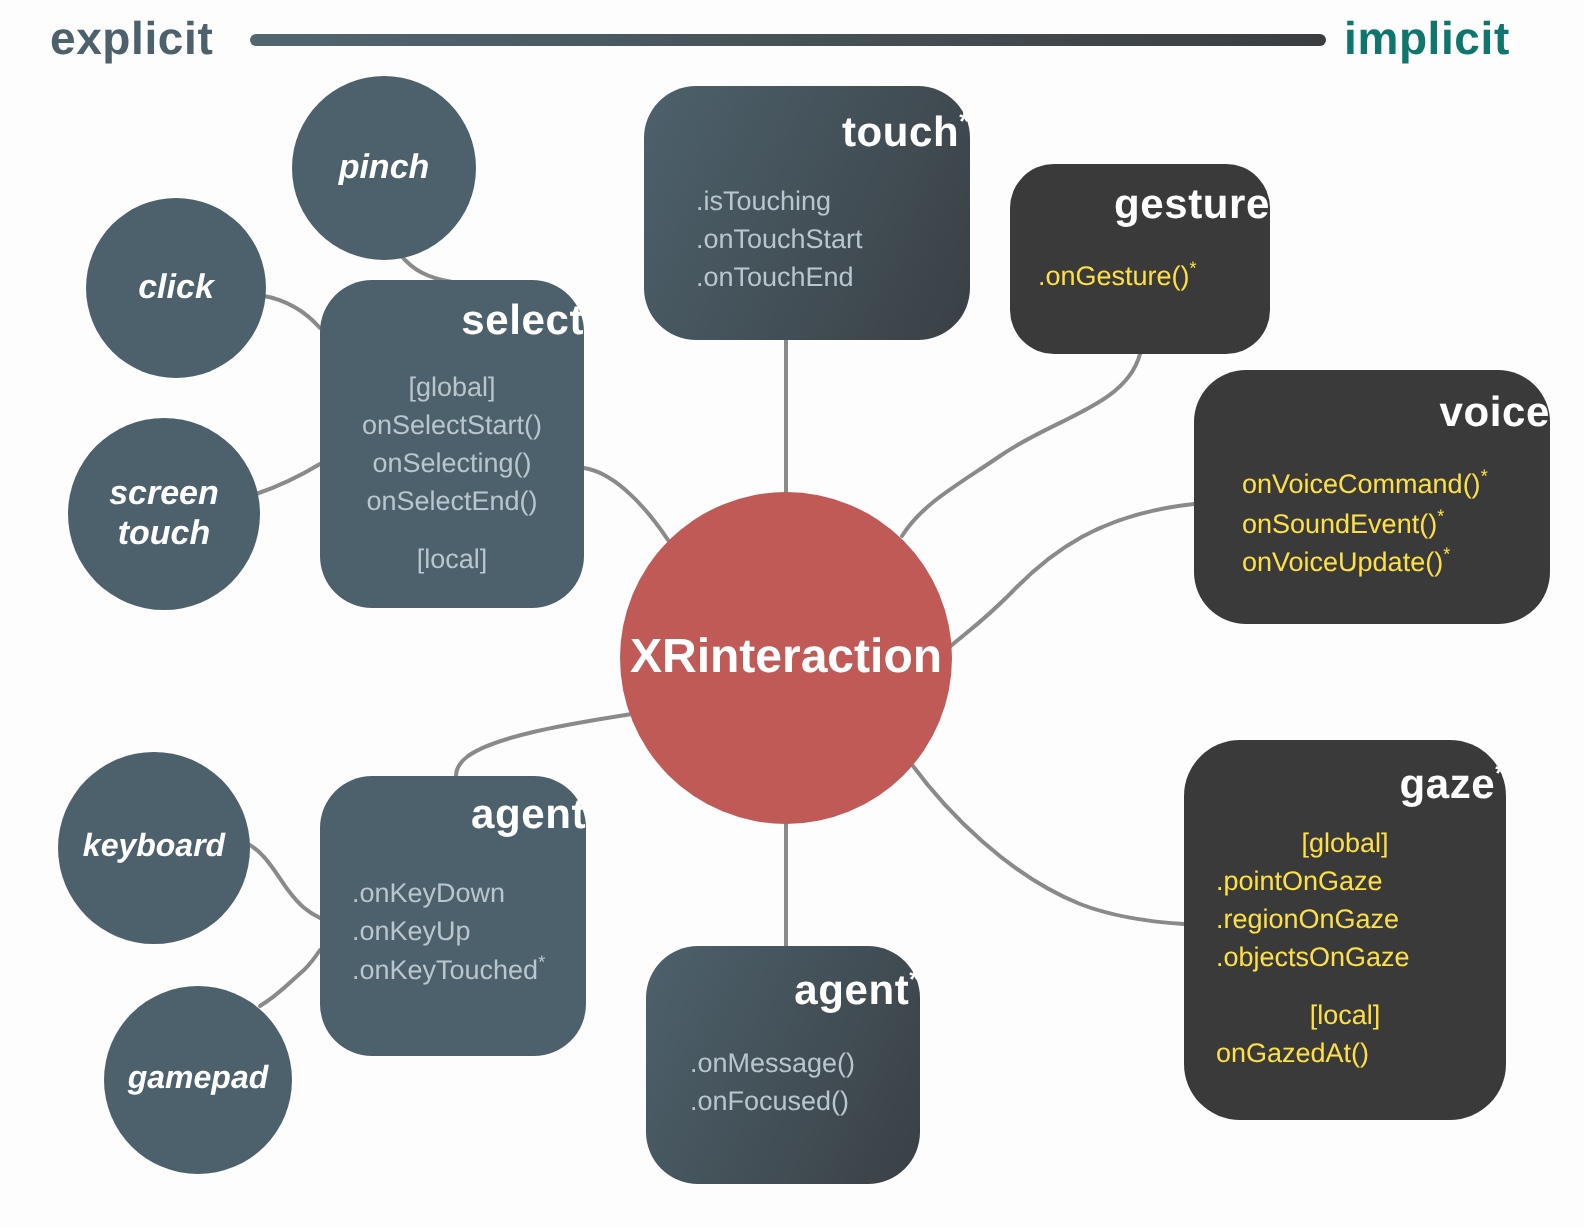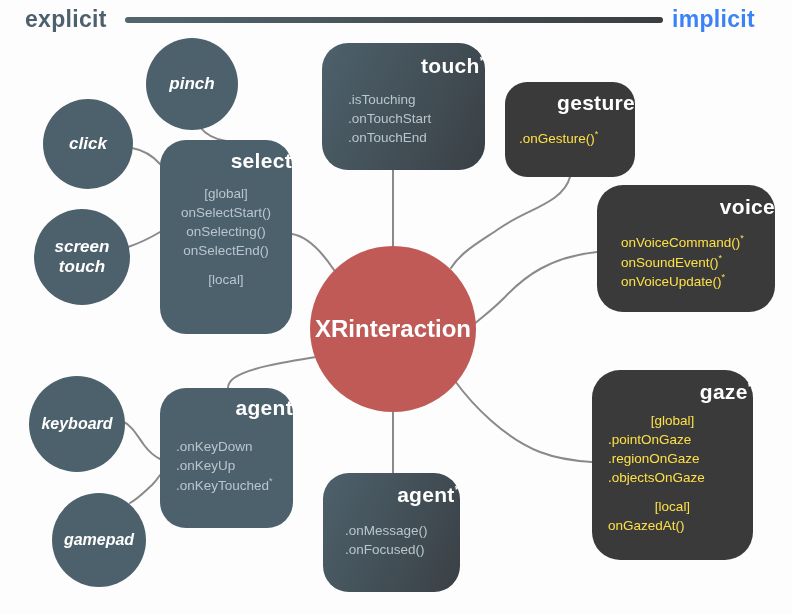--- a/index.html
+++ b/index.html
@@ -9,21 +9,21 @@
     font-family:"Liberation Sans","DejaVu Sans",sans-serif;
   }
   svg.connectors { position:absolute; left:0; top:0; z-index:1; }
   svg.connectors path, svg.connectors line {
     fill:none; stroke:#8a8a8a; stroke-width:2; stroke-linecap:round;
   }
 
   
   .axis-label { position:absolute; top:6px; font-size:23px; font-weight:700; z-index:3; letter-spacing:0.3px; }
   .axis-label.left { left:25px; color:#4d616c; }
-  .axis-label.right { left:672px; color:#3b82f6; }
+  .axis-label.right { left:672px; color:#0f766e; }
   .axis-line {
     position:absolute; left:125px; top:17px; width:538px; height:6px;
     border-radius:3px; z-index:3;
     background:linear-gradient(90deg,#53666f 0%,#3a3e41 100%);
   }
 
   
   .circle {
     position:absolute; border-radius:50%; background:#4d616c; color:#ffffff;
     display:flex; flex-direction:column; align-items:center; justify-content:center;
@@ -47,21 +47,21 @@
   .box.slate { background:#4d616c; }
   .box.fade  { background:linear-gradient(115deg,#4d616c 0%,#3a4045 100%); }
   .box .title { text-align:right; font-weight:700; font-size:21px; color:#ffffff; letter-spacing:0.3px; }
   .box .title sup { font-size:13px; }
   .box .body { font-size:13.5px; line-height:1.42; color:#fde047; }
   .box.slate .body, .box.fade .body { color:#b9c6cd; }
   .box .body sup { font-size:9px; }
   .box .spacer { height:9px; }
   .box .bracket.center { text-align:center; }
 
-  .box.select { left:160px; top:140px; width:132px; height:194px; }
+  .box.select { left:160px; top:140px; width:132px; height:164px; }
   .box.select .title { margin-top:9px; }
   .box.select .body  { margin-top:11px; text-align:center; }
 
   .box.touch { left:322px; top:43px; width:163px; height:127px; }
   .box.touch .title { margin-top:10px; }
   .box.touch .body  { margin-top:12px; padding-left:26px; }
 
   .box.gesture { left:505px; top:82px; width:130px; height:95px; border-radius:22px; }
   .box.gesture .title { margin-top:9px; }
   .box.gesture .body  { margin-top:13px; padding-left:14px; }

